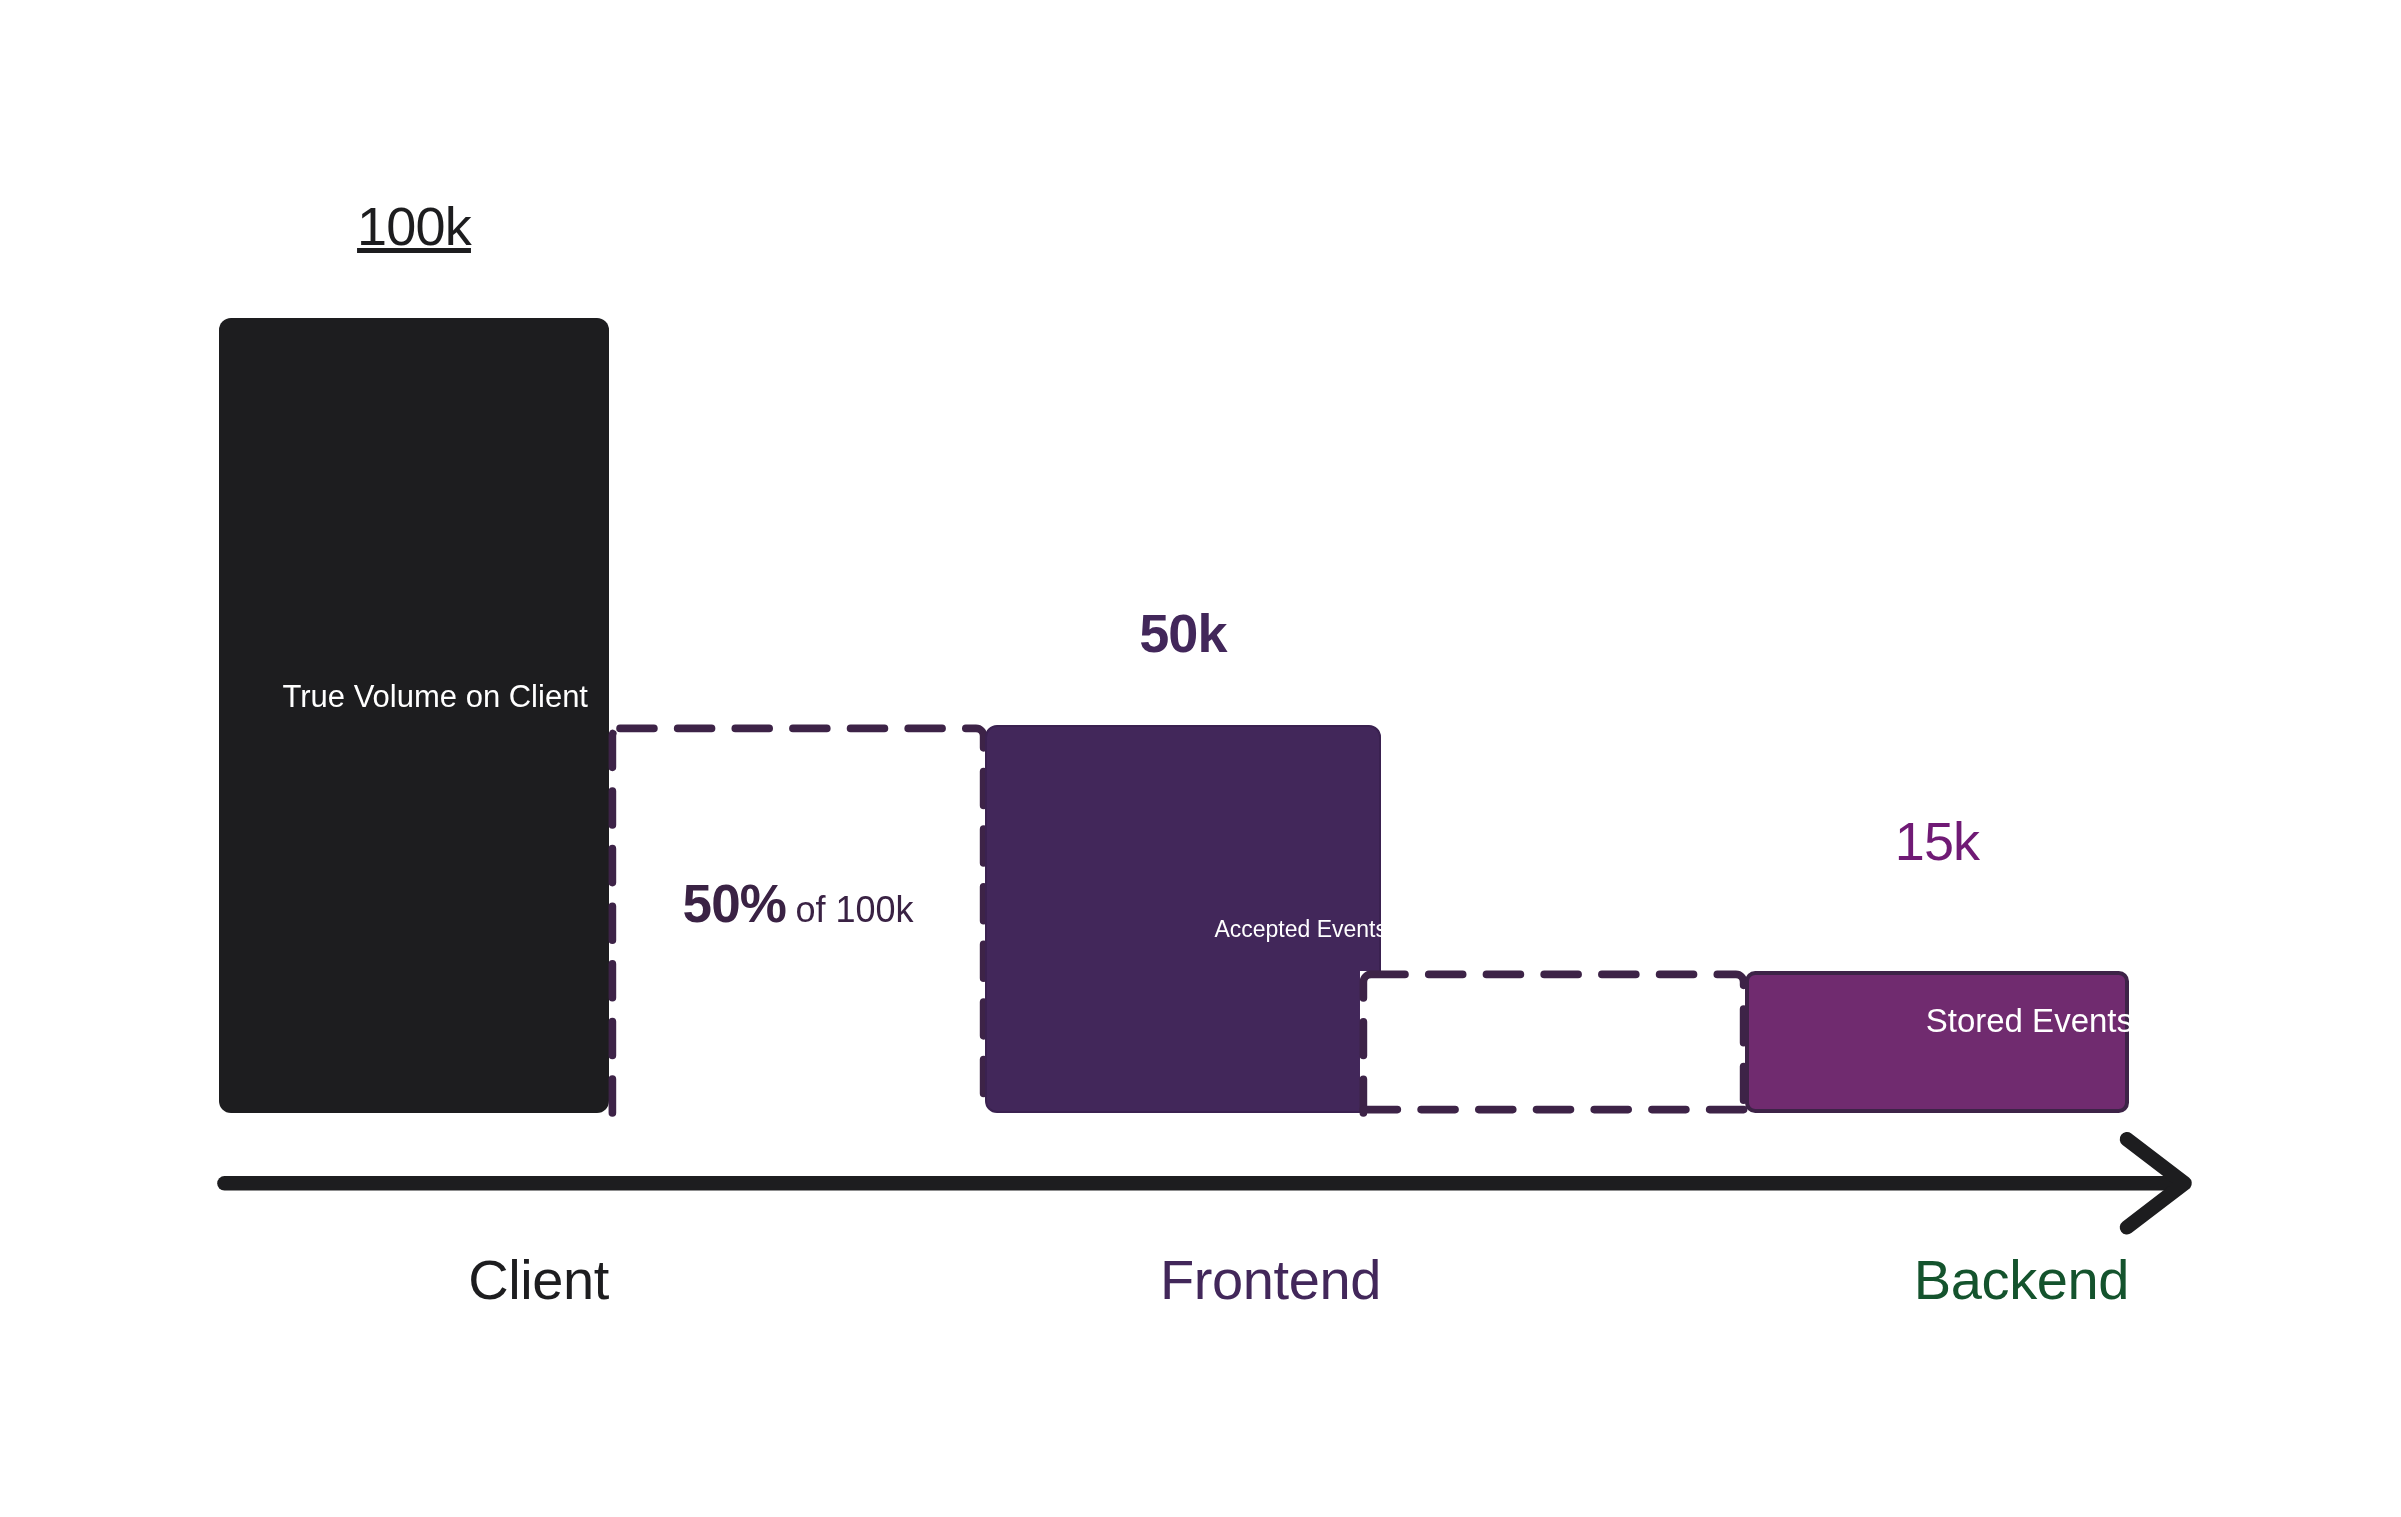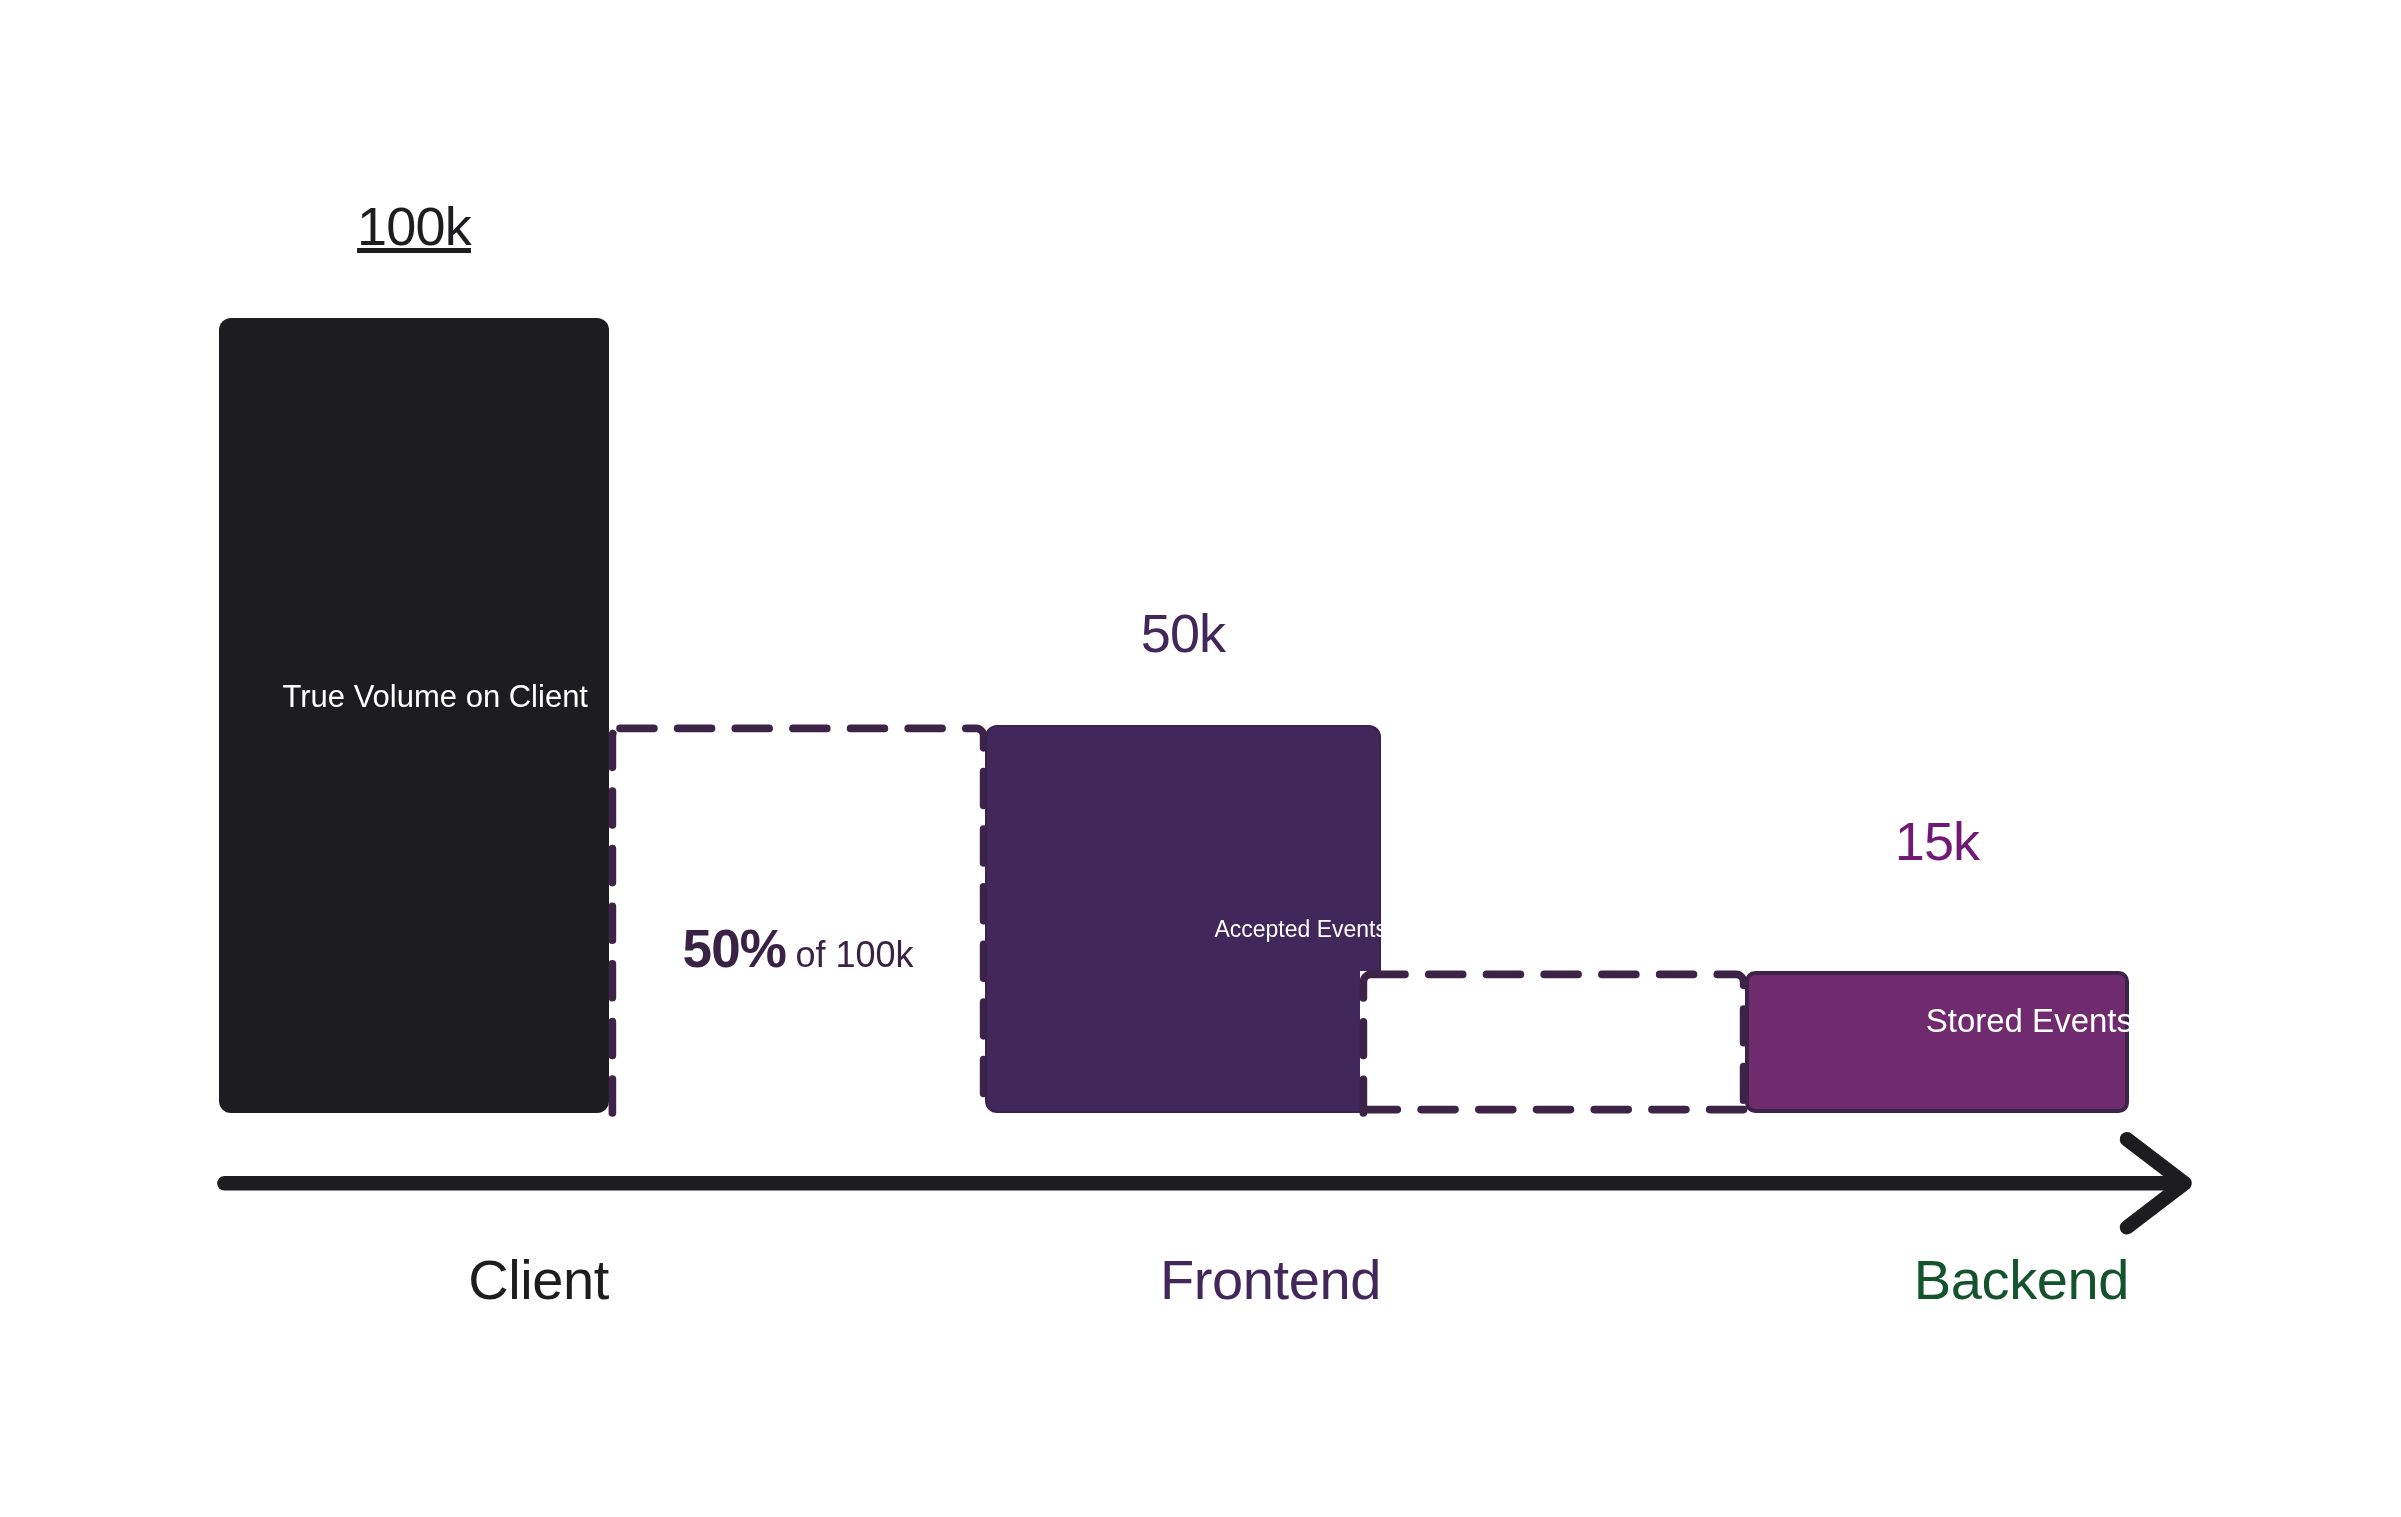--- a/index.html
+++ b/index.html
@@ -93,21 +93,21 @@
 
   
   .pct-caption {
     position: absolute;
     left: 0;
     width: 100%;
     text-align: center;
     color: #3a2244;
     white-space: nowrap;
   }
-  #pct-1 { top: 148px; margin-top: 45px; }
+  #pct-1 { top: 148px; }
   #pct-2 { top: 39px; }
   .pct-big {
     font-size: 53px;
     font-weight: 700;
     letter-spacing: -0.8px;
   }
   .pct-small {
     font-size: 36px;
     font-weight: 400;
     margin-left: 9.3px;
@@ -126,20 +126,21 @@
     width: 390px;
     top: 195px;
     color: #1d1d1f;
     text-decoration: underline;
   }
   #value-frontend {
     left: 985px;
     width: 396px;
     top: 602px;
     color: #42275a;
+    font-weight: bold;
   }
   #value-backend {
     left: 1745px;
     width: 384px;
     top: 810px;
     color: #701a75;
   }
 
   
   #axis-arrow {

